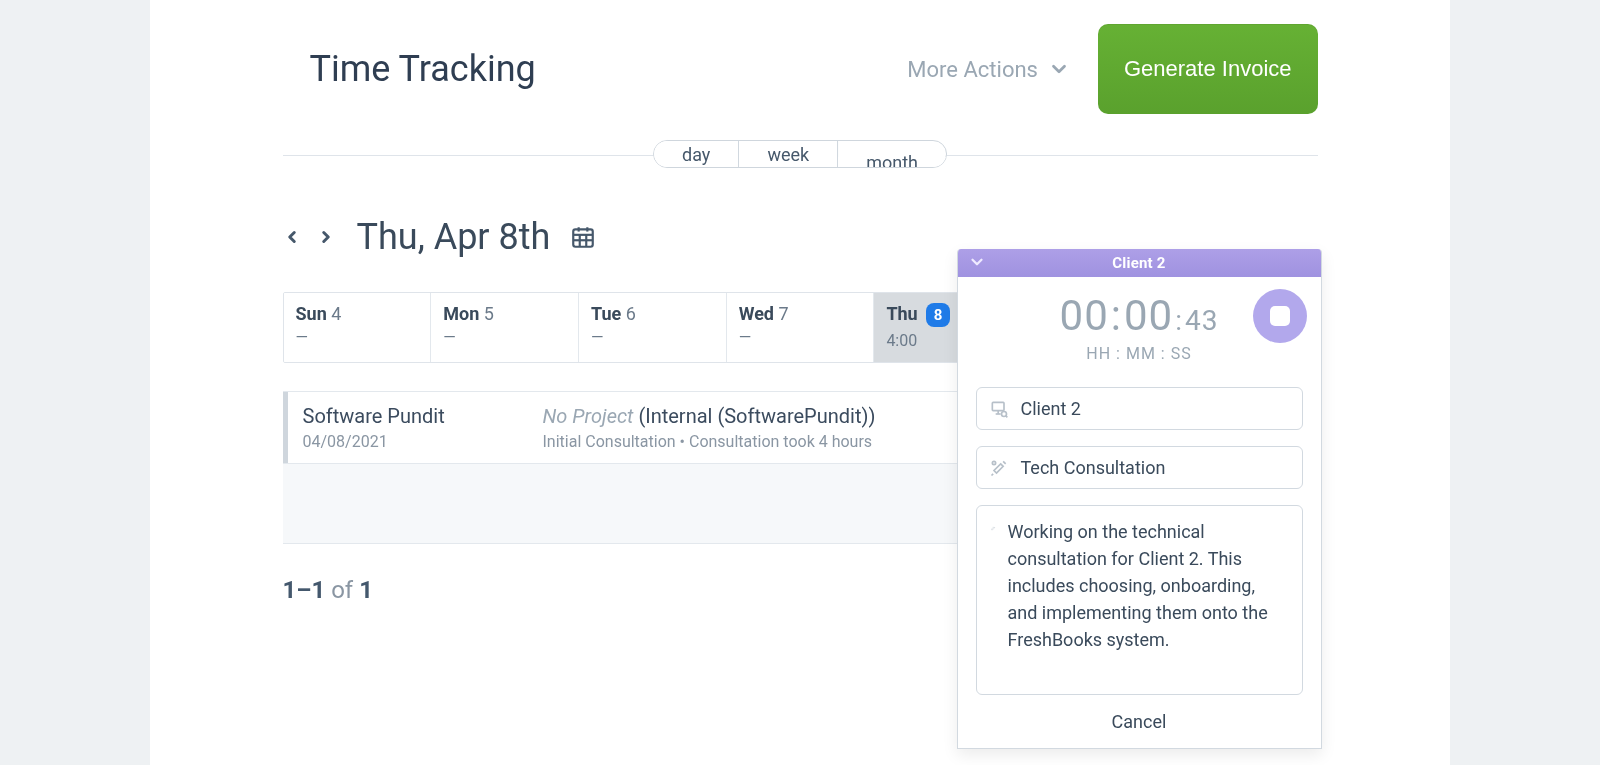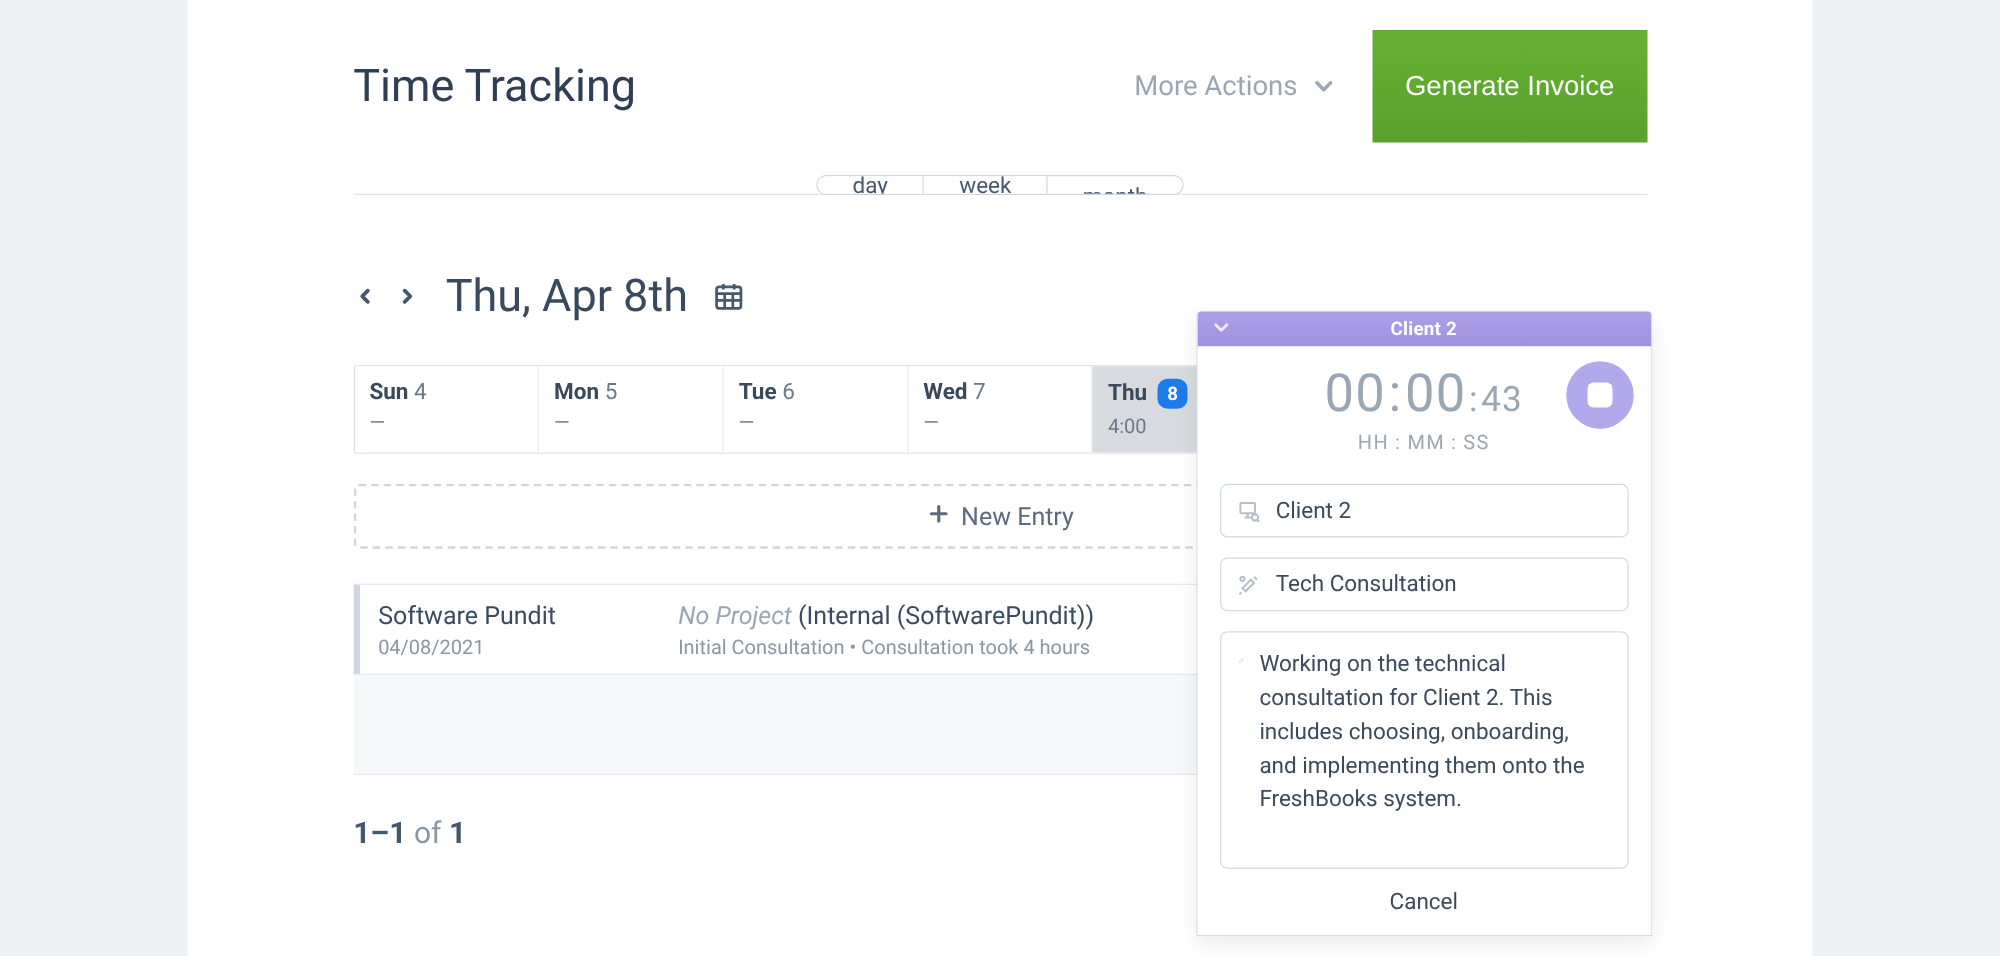--- a/index.html
+++ b/index.html
@@ -21,20 +21,21 @@
   }
   .content {
     width: 1035px;
     margin: 0 auto;
     position: relative;
   }
   .header-row {
     display: flex;
     align-items: center;
     justify-content: space-between;
+    margin-left: 27px;
   }
   .page-title {
     font-size: 36px;
     font-weight: 400;
     color: #2f3e52;
   }
   .header-actions {
     display: flex;
     align-items: center;
     gap: 28px;
@@ -48,21 +49,21 @@
     cursor: pointer;
   }
   .more-actions svg { display:block; }
   .btn-primary {
     background: #5fa730;
     background: linear-gradient(#66b134,#5aa12d);
     color: #fff;
     font-size: 22px;
     padding: 32px 26px;
     border: none;
-    border-radius: 0;
+    border-radius: 10px;
     cursor: pointer;
     box-shadow: 0 1px 0 rgba(0,0,0,0.06) inset;
   }
   .divider-with-tabs {
     position: relative;
     margin-top: 26px;
     height: 30px;
   }
   .divider-line {
     position: absolute;
@@ -74,21 +75,21 @@
   .view-tabs {
     position: absolute;
     left: 50%;
     top: 0;
     transform: translateX(-50%);
     display: flex;
     background: #fff;
     border: 1px solid #cfd6dd;
     border-radius: 16px;
     overflow: hidden;
-    height: 16px;
+    height: 28px;
   }
   .view-tab {
     padding: 0 28px;
     font-size: 18px;
     color: #46586b;
     display: flex;
     align-items: center;
     border-right: 1px solid #cfd6dd;
     cursor: pointer;
     background: #fff;
@@ -409,29 +410,20 @@
       <div class="day-cell">
         <div class="day-label"><b>Fri</b> <span class="day-num">9</span></div>
         <div class="day-value">—</div>
       </div>
       <div class="day-cell">
         <div class="day-label"><b>Sat</b> <span class="day-num"></span></div>
         <div class="day-value"></div>
       </div>
     </div>
 
-    <div class="new-entry">
-      <span>
-        <svg width="20" height="20" viewBox="0 0 24 24" fill="none" stroke="#5b6b7c" stroke-width="3" stroke-linecap="round">
-            <line x1="12" y1="5" x2="12" y2="19"></line>
-            <line x1="5" y1="12" x2="19" y2="12"></line>
-          </svg>
-      </span>
-      <span>New Entry</span>
-    </div>
 
     <div class="entry-card">
       <div class="entry-client">
         <div class="name">Software Pundit</div>
         <div class="date">04/08/2021</div>
       </div>
       <div class="entry-details">
         <div class="line1">
           <span class="noproj">No Project</span><span class="proj"> (Internal (SoftwarePundit))</span>
         </div>

